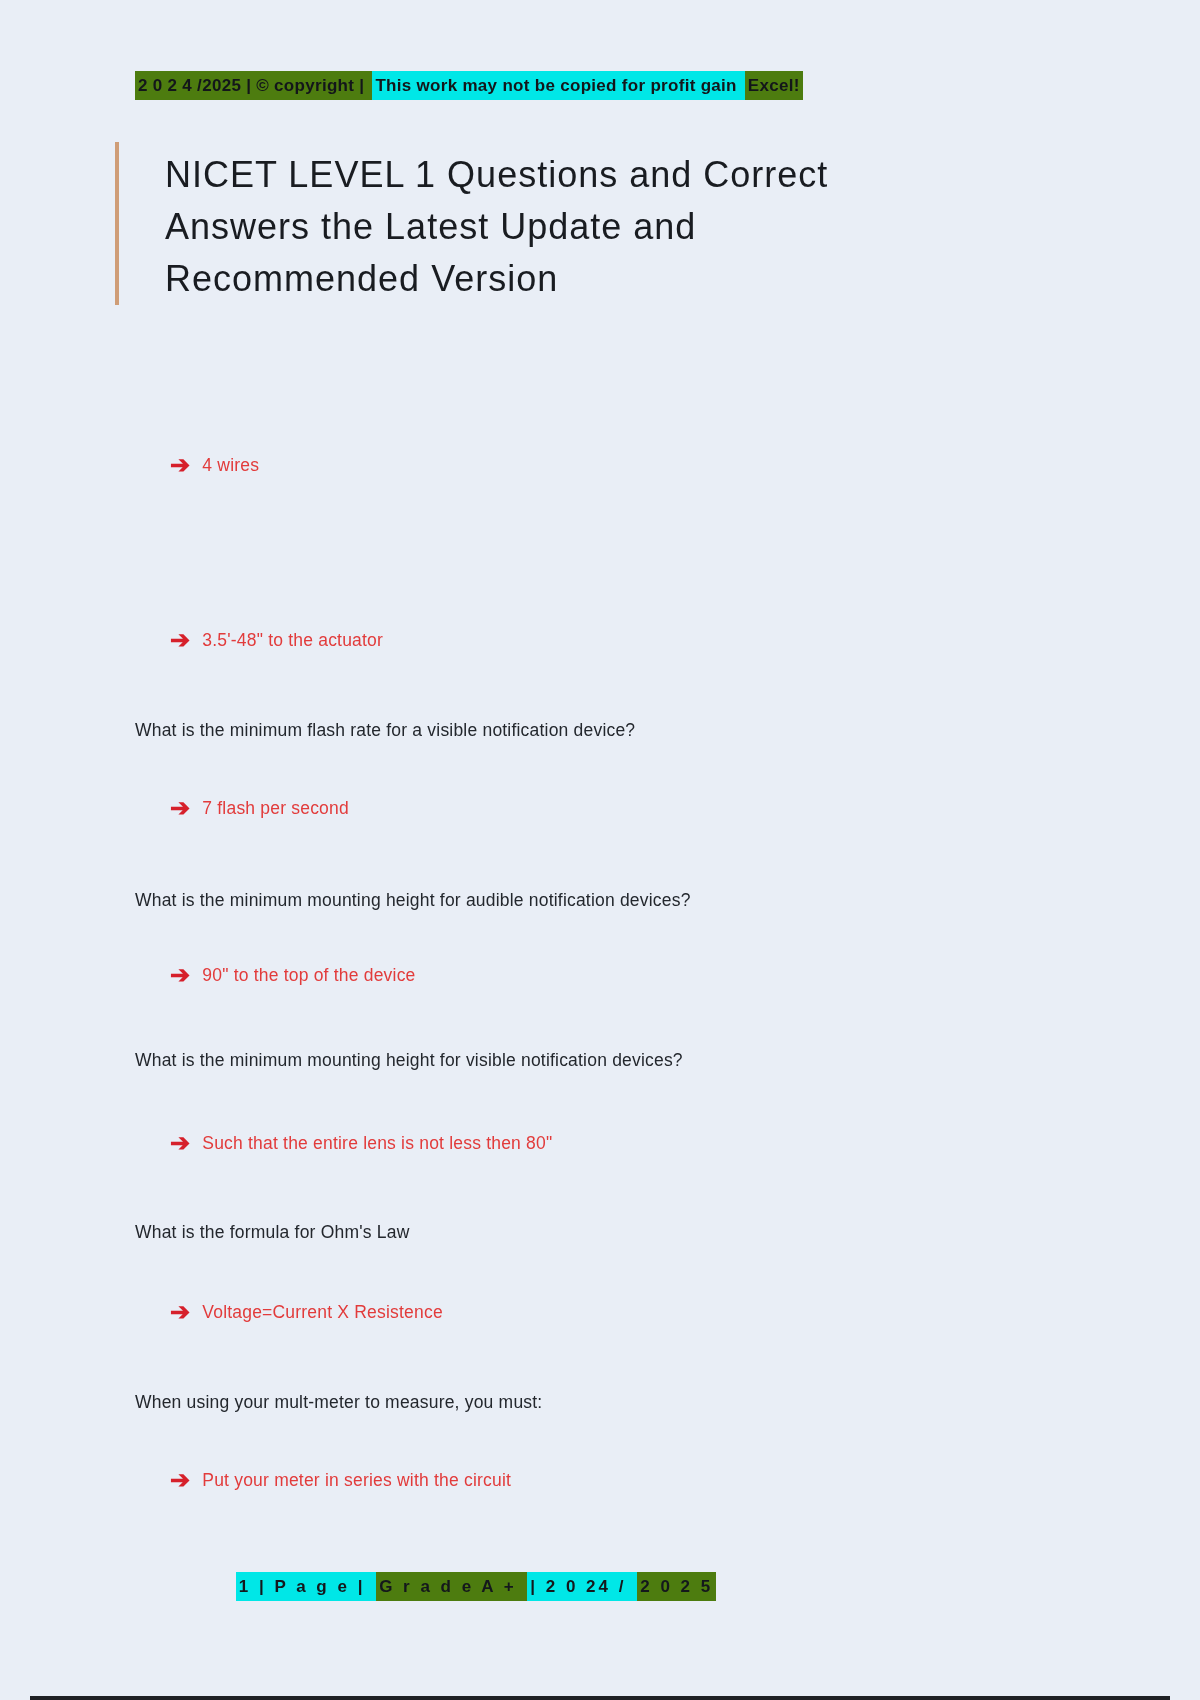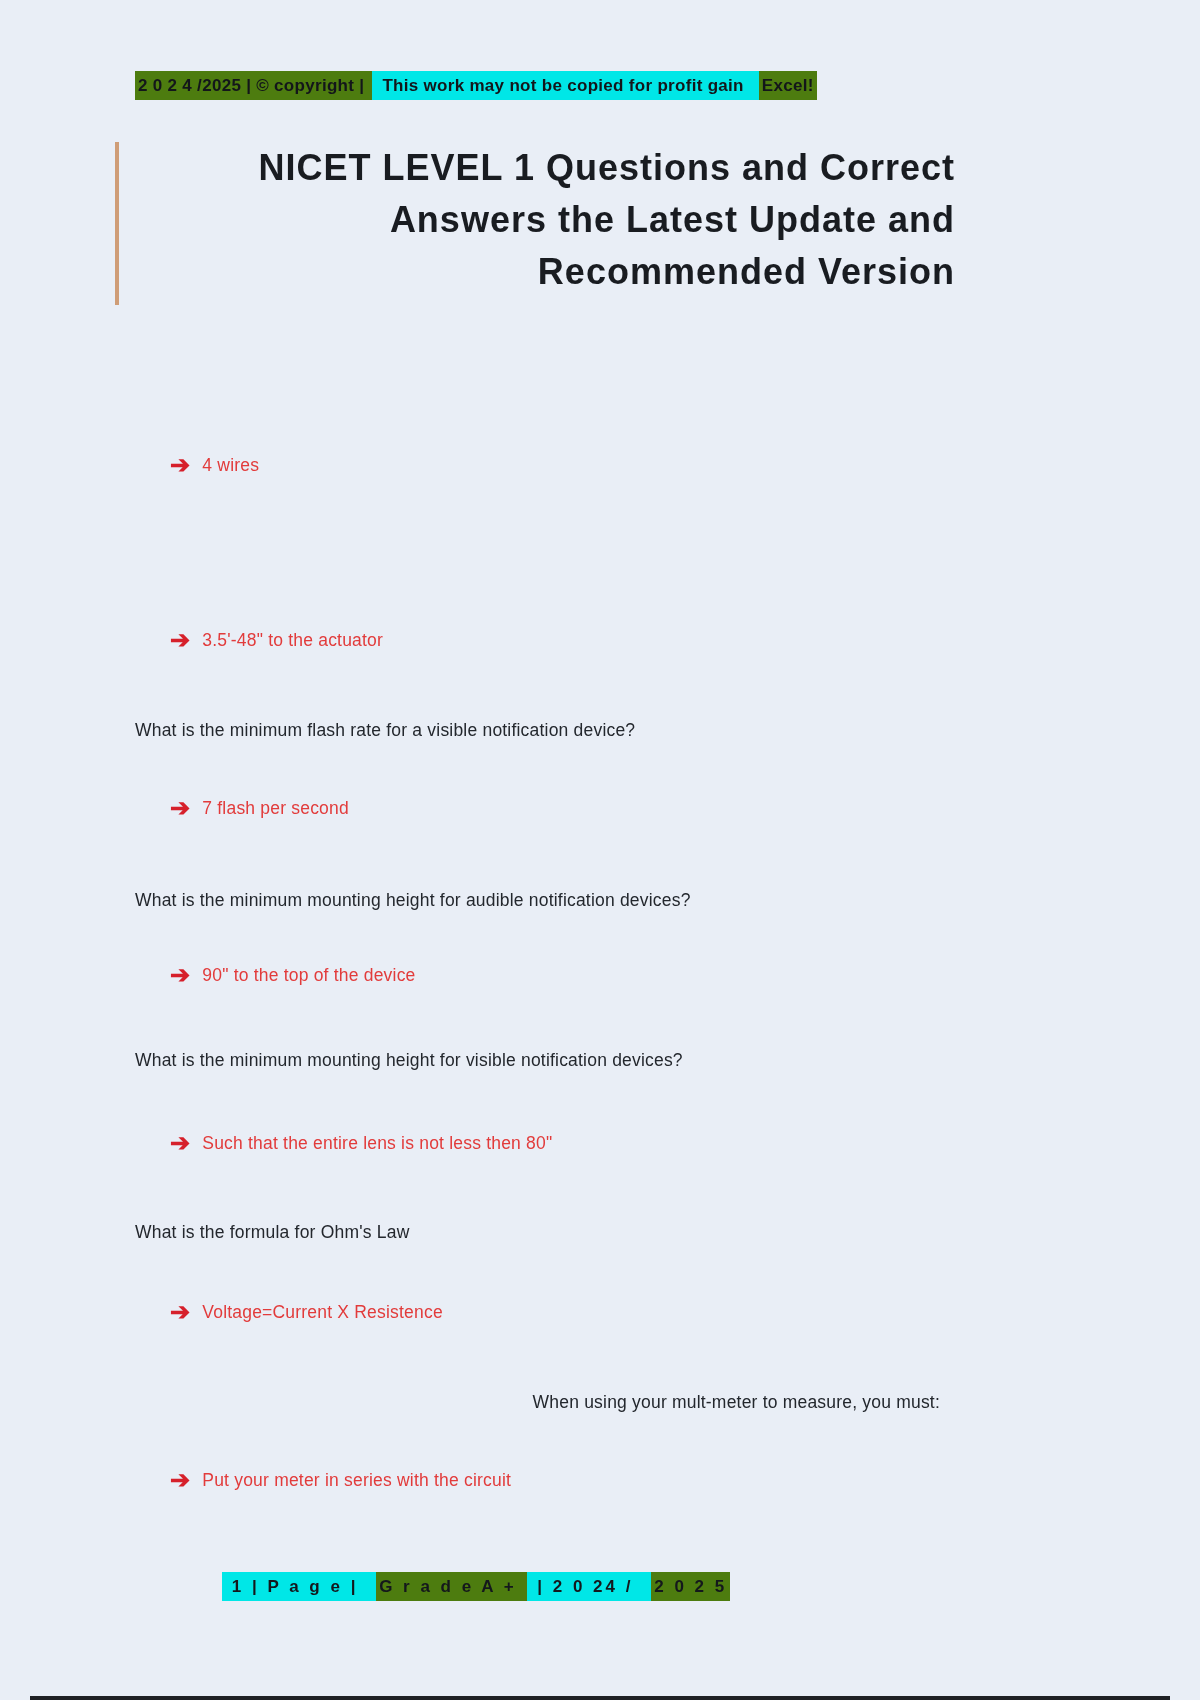--- a/index.html
+++ b/index.html
@@ -2,25 +2,25 @@
 <html><head>
 <meta charset="utf-8">
 <style>
   html,body{margin:0;padding:0;}
   body{background:#d7dde8;font-family:"Liberation Sans",sans-serif;}
   .page{position:relative;width:1200px;height:1700px;background:#e9eef6;margin:0 auto;overflow:hidden;}
 
   
   .doc-header{position:absolute;left:135px;top:76px;font-size:17px;font-weight:600;color:#13161a;letter-spacing:.3px;white-space:nowrap;}
   .hl-yellow{background:#4d7c0f;padding:5px 3px;}
-  .hl-cyan{background:#00e7e7;padding:5px 10px;}
+  .hl-cyan{background:#00e7e7;padding:5px 3px;}
 
   
   .title-bar{position:absolute;left:115px;top:142px;width:4px;height:163px;background:#cf9d77;}
-  .doc-title{position:absolute;left:165px;top:142px;width:790px;text-align:right;font-size:36px;line-height:52px;font-weight:700;color:#191c21;letter-spacing:1px;}
+  .doc-title{position:absolute;left:165px;top:149px;width:790px;text-align:left;font-size:36px;line-height:52px;font-weight:400;color:#191c21;letter-spacing:1px;}
   .doc-title .inner{display:inline-block;max-width:700px;}
 
   
   .question{position:absolute;left:135px;width:805px;font-size:17.5px;line-height:48px;color:#23272d;letter-spacing:.2px;}
   .answer{position:absolute;left:170px;width:800px;font-size:17.5px;line-height:26px;color:#e23b3b;letter-spacing:.2px;display:flex;align-items:center;}
   .answer .arrow{color:#d6202b;font-size:24px;font-weight:700;margin-right:12px;line-height:26px;}
 
   
   .doc-footer{position:absolute;left:0;top:1577px;width:952px;text-align:center;font-size:17px;font-weight:600;color:#14181c;white-space:nowrap;}
   .doc-footer span{letter-spacing:3px;}
@@ -66,21 +66,21 @@
     <span class="arrow">➔</span>
     <span>Such that the entire lens is not less then 80"</span>
   </div>
 
   <div class="question" style="top:1208px;">What is the formula for Ohm's Law</div>
   <div class="answer" style="top:1299px;">
     <span class="arrow">➔</span>
     <span>Voltage=Current X Resistence</span>
   </div>
 
-  <div class="question" style="top:1378px;text-align:right;">When using your mult-meter to measure, you must:</div>
+  <div class="question" style="top:1378px;">When using your mult-meter to measure, you must:</div>
   <div class="answer" style="top:1467px;">
     <span class="arrow">➔</span>
     <span>Put your meter in series with the circuit</span>
   </div>
 
   <div class="doc-footer">
     <span class="hl-cyan">1 | P a g e | </span><span class="hl-yellow">G r a d e A +  </span><span class="hl-cyan"> | 2 0 24 / </span><span class="hl-yellow">2 0 2 5</span>
   </div>
 
   <div class="bottom-rule"></div>

